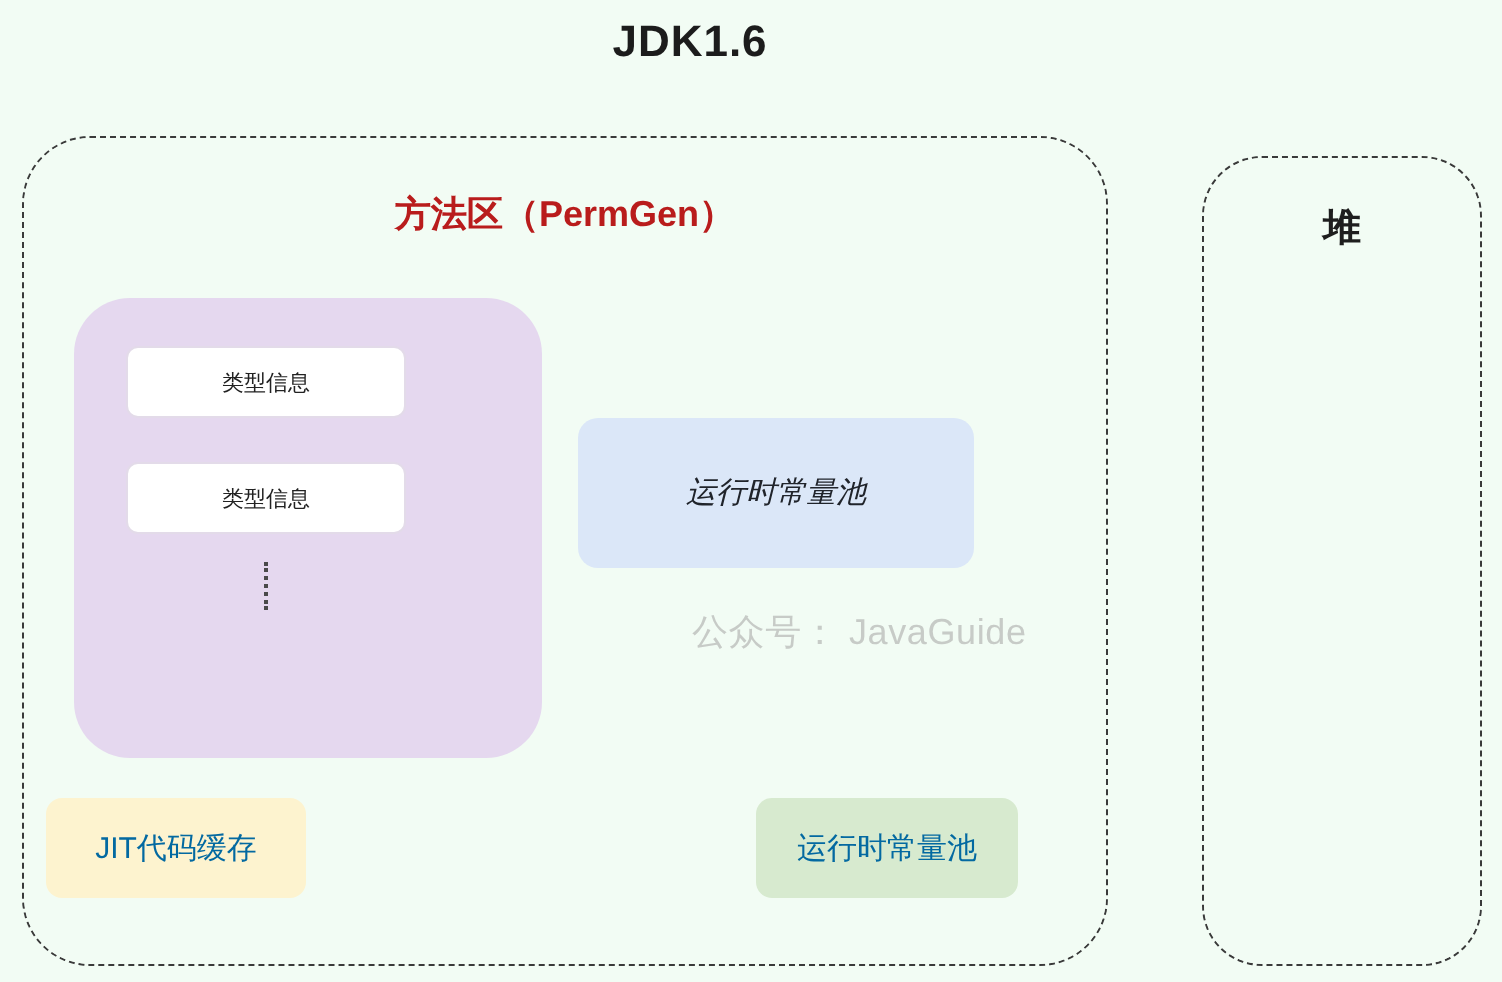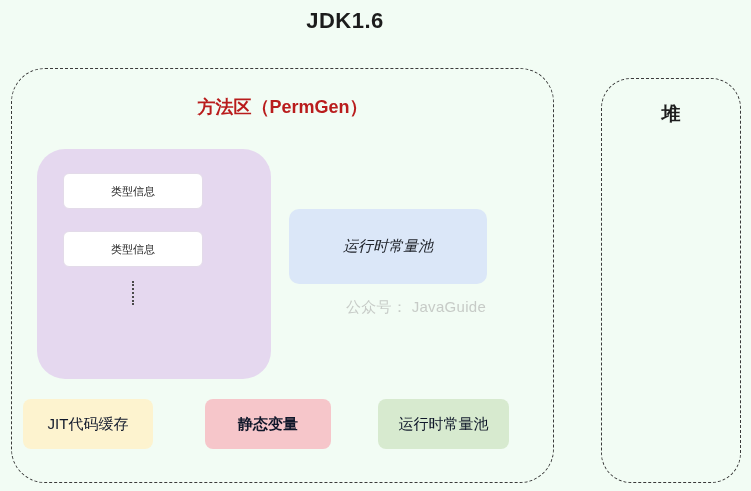--- a/index.html
+++ b/index.html
@@ -99,37 +99,37 @@
     align-items: center;
     justify-content: center;
     font-size: 15px;
     color: #20242b;
     font-style: italic;
   }
   
   .watermark {
     position: absolute;
     left: 334px;
-    top: 226px;
-    font-size: 15px;
+    top: 236px;
+    font-size: 18px;
     line-height: 23px;
     color: #c7cbc7;
     letter-spacing: 0.3px;
   }
   
   .bottom-box {
     position: absolute;
     top: 330px;
     height: 50px;
     border-radius: 8px;
     display: flex;
     align-items: center;
     justify-content: center;
     font-size: 15px;
-    color: #0f172a;
+    color: #0369a1;
     box-sizing: border-box;
   }
   .jit {
     left: 11px;
     width: 130px;
     background: #fdf3cf;
   }
   .static {
     left: 193px;
     width: 126px;
@@ -179,21 +179,20 @@
       <div class="vdots"></div>
     </div>
 
     <div class="runtime-pool">运行时常量池</div>
 
     <div class="watermark">
       <div>公众号： JavaGuide</div>
     </div>
 
     <div class="bottom-box jit">JIT代码缓存</div>
-    <div class="bottom-box static">静态变量</div>
     <div class="bottom-box strpool">运行时常量池</div>
   </div>
 
   <div class="heap">
     <div class="heap-label">堆</div>
   </div>
 
 </div>
 
 </body></html>

